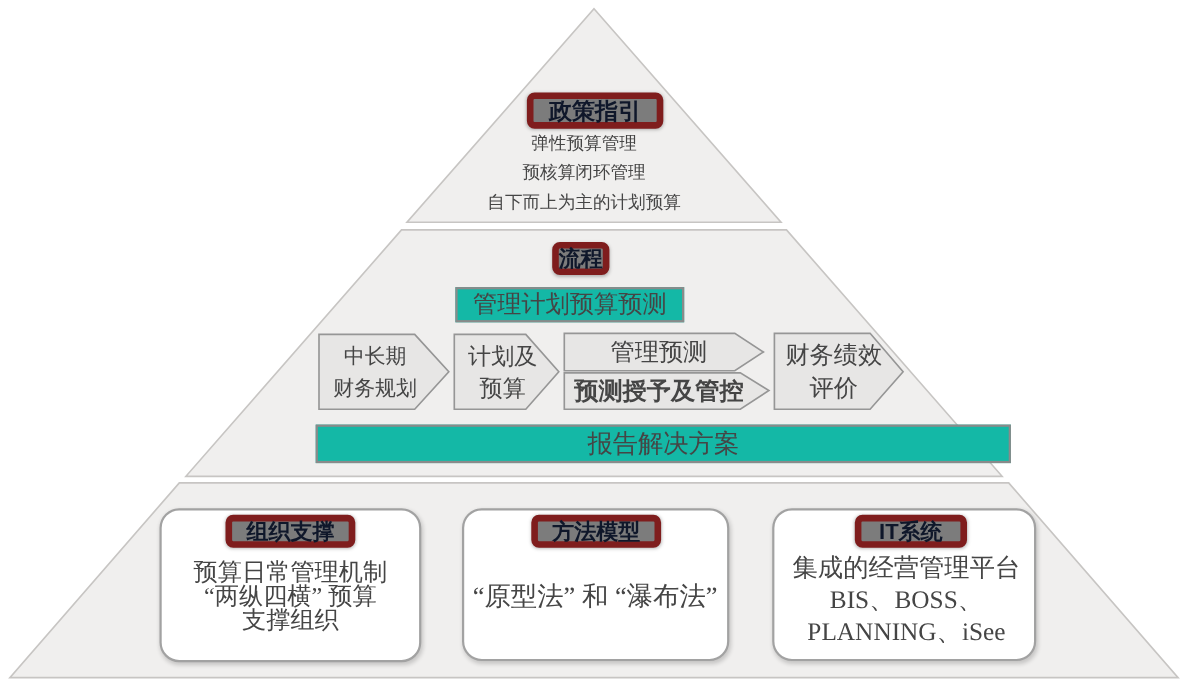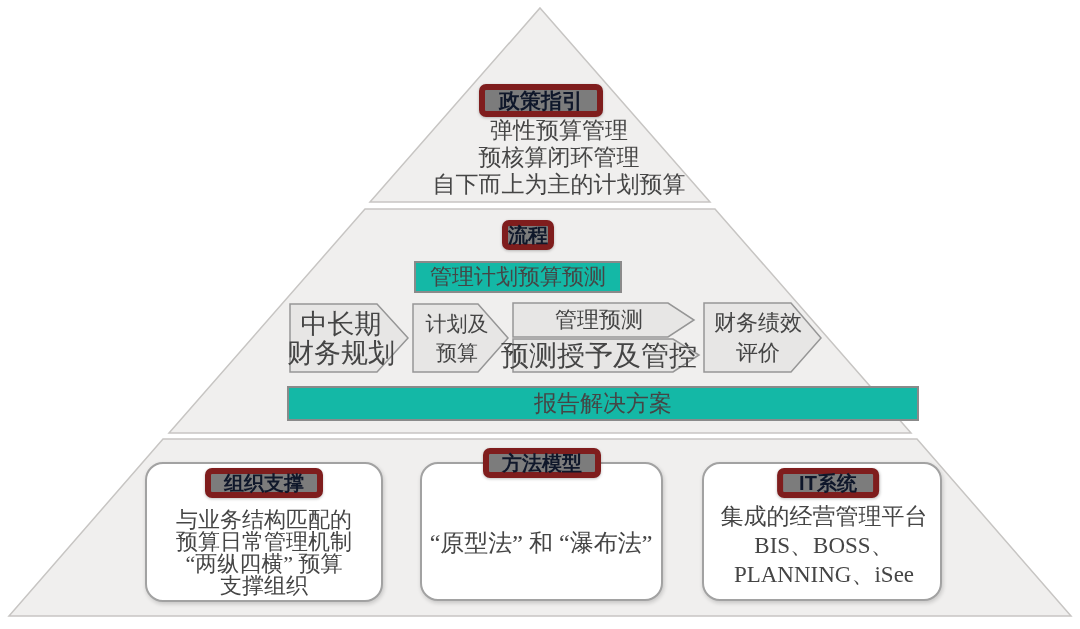--- a/index.html
+++ b/index.html
@@ -47,62 +47,61 @@
 
     <polygon class="arrow" points="290,304 377,304 408,338 377,372 290,372"></polygon>
     <polygon class="arrow" points="413,304 478,304 508,338 478,372 413,372"></polygon>
     <polygon class="arrow" points="513,303 668,303 694,320 668,337 513,337"></polygon>
     <polygon class="arrow" points="513,339 673,339 699,355 673,372 513,372"></polygon>
     <polygon class="arrow" points="704,303 791,303 821,338 791,372 704,372"></polygon>
   </svg>
 
   <div class="badge" style="left:541px;top:84px;height:33px;padding:0 14px;font-size:21px;">政策指引</div>
 
-  <div class="tblock" style="left:559px;top:117px;font-size:23px;line-height:27px;">
+  <div class="tblock" style="left:531px;top:117px;font-size:16px;line-height:27px;">
     <div>弹性预算管理</div>
     <div>预核算闭环管理</div>
     <div>自下而上为主的计划预算</div>
   </div>
 
   <div class="badge" style="left:528px;top:220px;height:30px;padding:0 0;font-size:20px;">流程</div>
 
   <div class="plainbox" style="left:414px;top:261px;width:208px;height:32px;font-size:22px;">管理计划预算预测</div>
 
-  <div class="tblock" style="left:341px;top:310px;font-size:27px;line-height:29px;">
+  <div class="tblock" style="left:341px;top:310px;font-size:19px;line-height:29px;">
     <div>中长期</div>
     <div>财务规划</div>
   </div>
 
   <div class="tblock" style="left:457px;top:310px;font-size:21px;line-height:29px;">
     <div>计划及</div>
     <div>预算</div>
   </div>
 
   <div class="tblock" style="left:599px;top:308px;font-size:22px;line-height:24px;">管理预测</div>
 
-  <div class="tblock" style="left:599px;top:344px;font-size:28px;line-height:23px;">预测授予及管控</div>
+  <div class="tblock" style="left:599px;top:344px;font-size:22px;line-height:23px;font-weight:bold;">预测授予及管控</div>
 
   <div class="tblock" style="left:758px;top:308px;font-size:22px;line-height:30px;">
     <div>财务绩效</div>
     <div>评价</div>
   </div>
 
   <div class="plainbox" style="left:287px;top:386px;width:632px;height:35px;font-size:23px;">报告解决方案</div>
 
   <div class="card" style="left:145px;top:462px;width:238px;height:140px;"></div>
   <div class="badge" style="left:264px;top:468px;height:30px;padding:0 13px;font-size:20px;text-align:center;">组织支撑</div>
   <div class="tblock" style="left:264px;top:509px;font-size:22px;line-height:22px;">
-    <div>与业务结构匹配的</div>
     <div>预算日常管理机制</div>
     <div>“两纵四横” 预算</div>
     <div>支撑组织</div>
   </div>
 
   <div class="card" style="left:420px;top:462px;width:243px;height:139px;"></div>
-  <div class="badge" style="left:542px;top:448px;height:30px;padding:0 13px;font-size:20px;font-family:Liberation Mono, monospace;">方法模型</div>
+  <div class="badge" style="left:542px;top:468px;height:30px;padding:0 13px;font-size:20px;font-family:Liberation Mono, monospace;">方法模型</div>
   <div class="tblock" style="left:541px;top:530px;font-size:24px;line-height:26px;">“原型法” 和 “瀑布法”</div>
 
   <div class="card" style="left:702px;top:462px;width:240px;height:139px;"></div>
   <div class="badge" style="left:828px;top:468px;height:30px;padding:0 16px;font-size:20px;">IT系统</div>
   <div class="tblock" style="left:824px;top:502px;font-size:23px;line-height:29px;">
     <div>集成的经营管理平台</div>
     <div>BIS、BOSS、</div>
     <div>PLANNING、iSee</div>
   </div>
 

